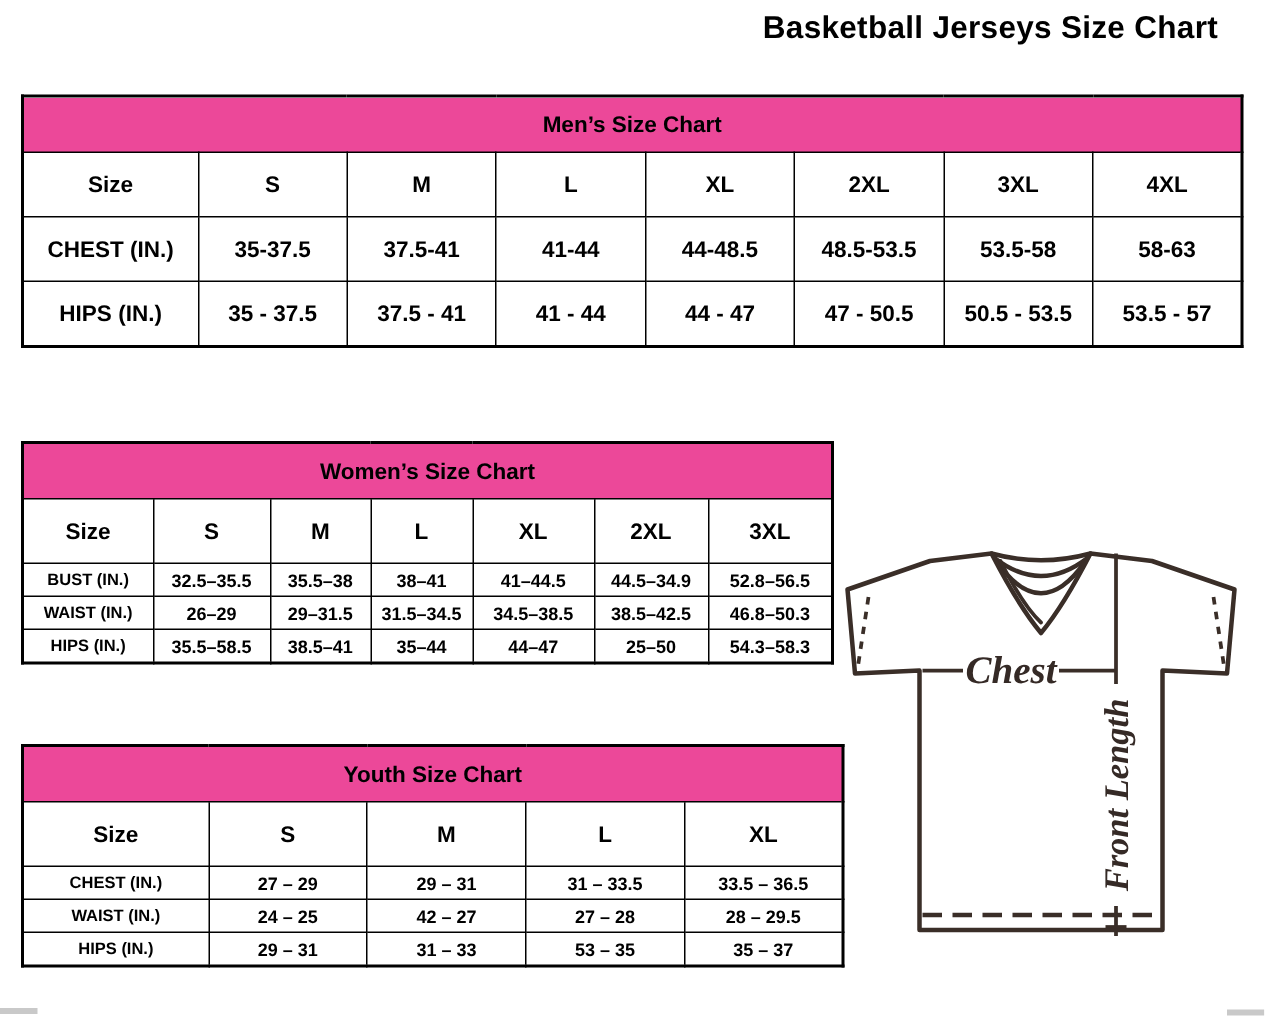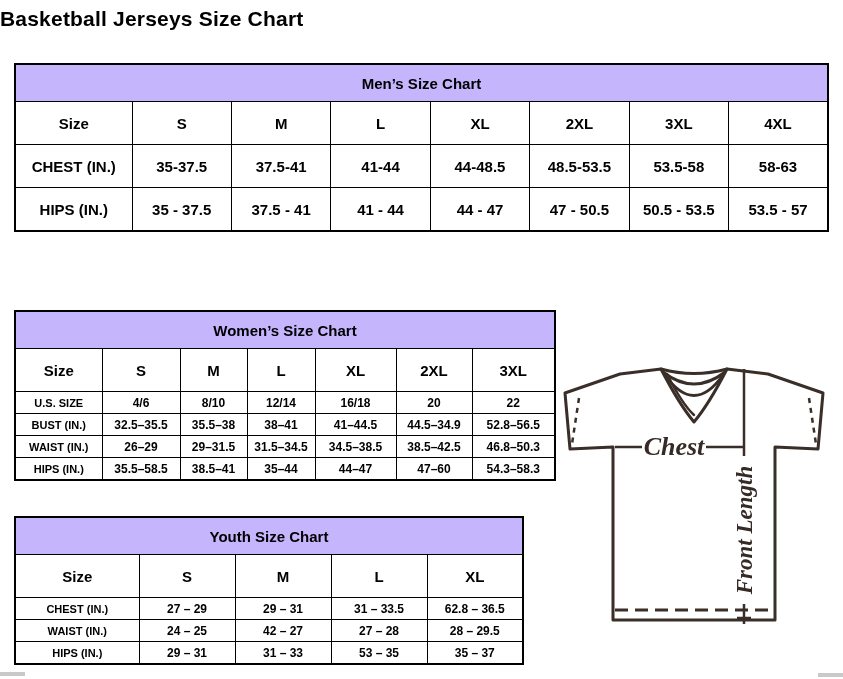--- a/index.html
+++ b/index.html
@@ -1,28 +1,28 @@
 <!DOCTYPE html>
 <html><head>
 <meta charset="utf-8">
 <style>
   html,body{margin:0;padding:0;background:#fff;}
   #page{position:relative;width:843px;height:679px;background:#fff;overflow:hidden;
         font-family:"Liberation Sans",sans-serif;color:#000;}
-  .page-title{position:absolute;top:7px;left:0;width:812px;text-align:left;
+  .page-title{position:absolute;top:7px;left:0;width:812px;text-align:right;
         font-size:21px;font-weight:700;letter-spacing:.2px;}
   .tbl{position:absolute;}
   .tbl table{border-collapse:collapse;table-layout:fixed;border:2px solid #000;width:100%;}
   .tbl td{border:1px solid #000;text-align:center;font-weight:700;vertical-align:middle;
         padding:0;overflow:hidden;white-space:nowrap;}
-  .title-row td{background:#c4b5fd;font-size:15px;height:36px;}
+  .title-row td{background:#ec4899;font-size:15px;height:36px;}
   .mens{left:14px;top:63px;width:815px;}
   .mens .head-row td,.mens .data-row td{font-size:15px;height:42px;}
-  .womens{left:14px;top:310px;width:540px;}
-  .youth{left:14px;top:516px;width:510px;}
+  .womens{left:14px;top:294px;width:540px;}
+  .youth{left:14px;top:496px;width:549px;}
   .womens .head-row td,.youth .head-row td{font-size:15px;height:42px;}
   .womens .compact td,.youth .compact td{font-size:12px;height:21px;}
   .womens .compact td.rlabel,.youth .compact td.rlabel{font-size:11px;}
   .jersey{position:absolute;left:558px;top:358px;width:272px;height:276px;}
   .jersey text{font-family:"Liberation Serif",serif;font-style:italic;font-weight:700;fill:#352a26;}
   .artifact{position:absolute;height:4px;width:25px;background:#c9c9c9;}
   .artifact.left{left:0;top:672px;}
   .artifact.right{left:818px;top:673px;}
 </style>
 </head>
@@ -100,29 +100,20 @@
       <tr class="head-row">
         <td>Size</td>
         <td>S</td>
         <td>M</td>
         <td>L</td>
         <td>XL</td>
         <td>2XL</td>
         <td>3XL</td>
       </tr>
       <tr class="compact">
-        <td class="rlabel">U.S. SIZE</td>
-        <td>4/6</td>
-        <td>8/10</td>
-        <td>12/14</td>
-        <td>16/18</td>
-        <td>20</td>
-        <td>22</td>
-      </tr>
-      <tr class="compact">
         <td class="rlabel">BUST (IN.)</td>
         <td>32.5–35.5</td>
         <td>35.5–38</td>
         <td>38–41</td>
         <td>41–44.5</td>
         <td>44.5–34.9</td>
         <td>52.8–56.5</td>
       </tr>
       <tr class="compact">
         <td class="rlabel">WAIST (IN.)</td>
@@ -132,21 +123,21 @@
         <td>34.5–38.5</td>
         <td>38.5–42.5</td>
         <td>46.8–50.3</td>
       </tr>
       <tr class="compact">
         <td class="rlabel">HIPS (IN.)</td>
         <td>35.5–58.5</td>
         <td>38.5–41</td>
         <td>35–44</td>
         <td>44–47</td>
-        <td>47–60</td>
+        <td>25–50</td>
         <td>54.3–58.3</td>
       </tr>
     </tbody>
       </table>
   </div>
 
   <div class="tbl youth">
     <table>
       <colgroup>
           <col style="width:124px">
@@ -164,21 +155,21 @@
         <td>S</td>
         <td>M</td>
         <td>L</td>
         <td>XL</td>
       </tr>
       <tr class="compact">
         <td class="rlabel">CHEST (IN.)</td>
         <td>27 – 29</td>
         <td>29 – 31</td>
         <td>31 – 33.5</td>
-        <td>62.8 – 36.5</td>
+        <td>33.5 – 36.5</td>
       </tr>
       <tr class="compact">
         <td class="rlabel">WAIST (IN.)</td>
         <td>24 – 25</td>
         <td>42 – 27</td>
         <td>27 – 28</td>
         <td>28 – 29.5</td>
       </tr>
       <tr class="compact">
         <td class="rlabel">HIPS (IN.)</td>

